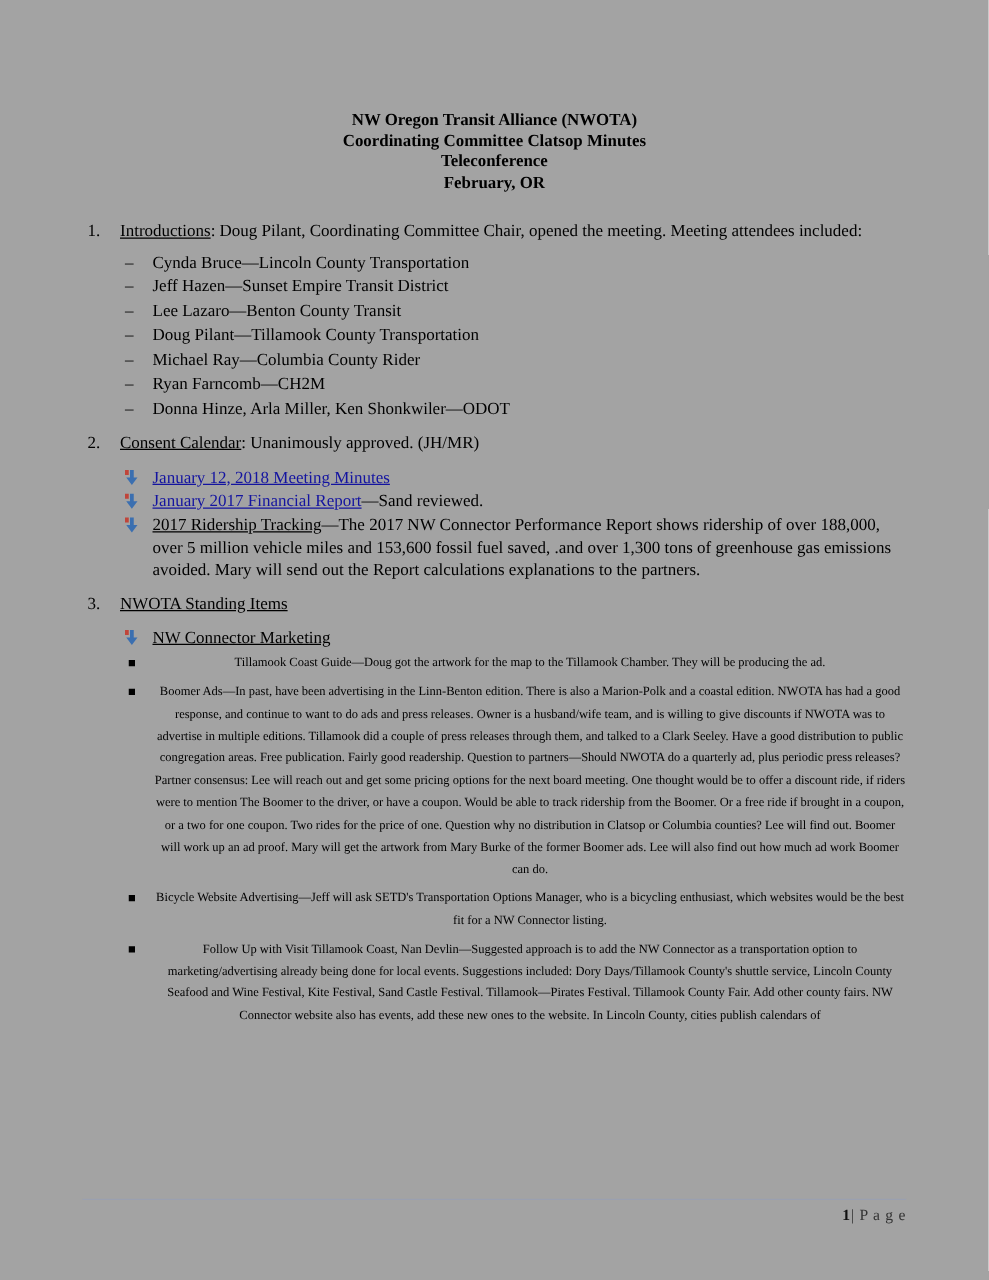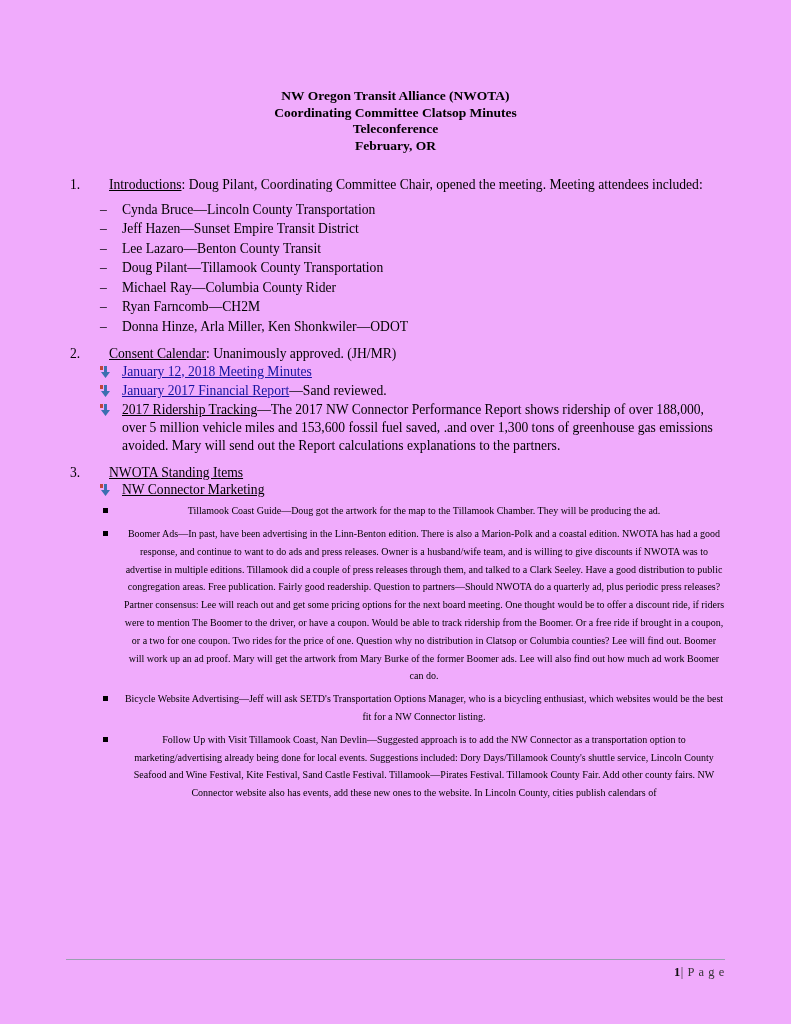--- a/index.html
+++ b/index.html
@@ -12,21 +12,21 @@
     min-height: 1024px;
     font-family: "Liberation Serif", serif;
     color: #000000;
   }
   .page {
     position: relative;
     width: 791px;
     min-height: 1024px;
     box-sizing: border-box;
     padding: 88px 66px 40px 66px;
-    background: #f0abfc;
+    background: #a3a3a3;
   }
   .doc-header {
     text-align: center;
     font-weight: bold;
     font-size: 13.5px;
     line-height: 16.5px;
     margin-bottom: 22px;
   }
   .doc-header div { white-space: pre; }
 
@@ -43,42 +43,42 @@
     line-height: 17.6px;
   }
   ol.numbered > li > .num {
     position: absolute;
     left: 4px;
     top: 0;
     width: 20px;
     text-align: left;
   }
   .u { text-decoration: underline; }
-  .para { text-align: left; margin-left: 13px; }
+  .para { text-align: left; }
 
   ul.dashes {
     list-style: none;
     margin: 6px 0 6px 0;
     padding: 0;
   }
   ul.dashes > li {
     position: relative;
     padding-left: 26px;
     line-height: 19.5px;
     font-size: 13.6px;
   }
   ul.dashes > li > .dash {
     position: absolute;
     left: 4px;
     top: 0;
   }
 
   ul.arrows {
     list-style: none;
-    margin: 0 0 0 0;
+    margin: 10px 0 0 0;
     padding: 0;
   }
   ul.arrows > li {
     position: relative;
     padding-left: 26px;
     line-height: 18px;
     font-size: 13.6px;
     margin-bottom: 1px;
   }
   .arrow-ico {

